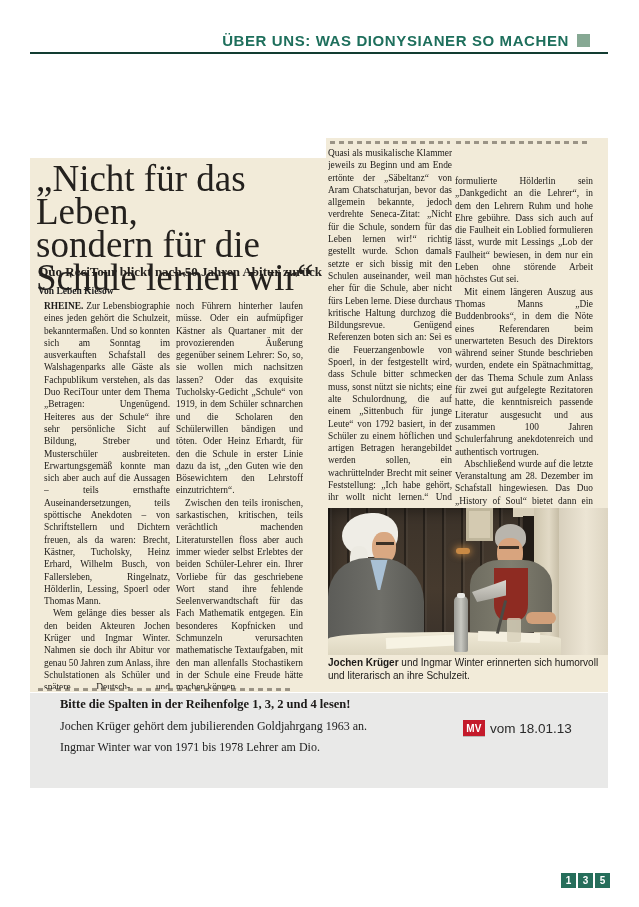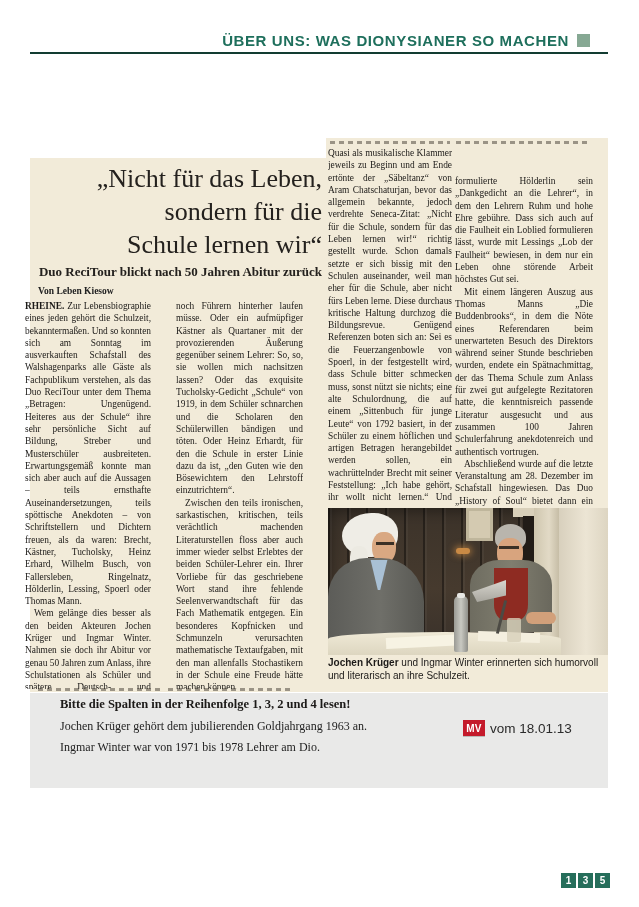--- a/index.html
+++ b/index.html
@@ -26,42 +26,42 @@
 
   
   .clip-strip{
     position:absolute;height:3px;
     background:repeating-linear-gradient(90deg,#6b6458 0 5px,transparent 5px 9px);
     opacity:.65;
   }
 
   
   .headline{
-    position:absolute;left:36px;top:162px;width:286px;text-align:right;
+    position:absolute;left:36px;top:162px;width:286px;text-align:left;
     font-family:"Liberation Serif",serif;color:#24211e;
-    font-size:26px;line-height:33px;font-weight:500;
+    font-size:37px;line-height:33px;font-weight:500;
   }
   .subhead{
     position:absolute;left:36px;top:264px;width:286px;text-align:right;
     font-weight:bold;font-size:13px;color:#24211e;
   }
   .byline{
     position:absolute;left:38px;top:286px;font-weight:bold;font-size:9.5px;color:#222;
   }
 
   
   .col{
     position:absolute;overflow:hidden;
     font-size:9.4px;line-height:12.3px;text-align:justify;color:#1c1a18;
     hyphens:auto;-webkit-hyphens:auto;
   }
   .col p{margin:0;}
   .col p.indent{text-indent:9px;}
   .lead{font-weight:bold;}
-  #col1{left:25px;top:300px;width:126px;height:389px;}
+  #col1{left:44px;top:300px;width:126px;height:389px;}
   #col2{left:176px;top:300px;width:127px;height:389px;}
   #col3{left:328px;top:147px;width:124px;height:358px;}
   #col4{left:455px;top:147px;width:138px;height:356px;margin-top:28px;}
 
   
   .photo{
     position:absolute;left:328px;top:508px;width:280px;height:147px;overflow:hidden;
     background:linear-gradient(180deg,#3c332a 0%,#463a2e 55%,#38302a 100%);
     box-shadow:inset 0 0 18px rgba(0,0,0,.55);
   }

